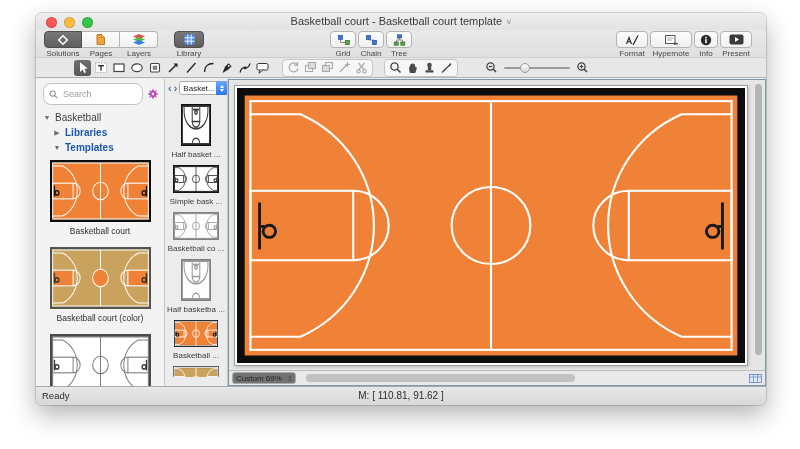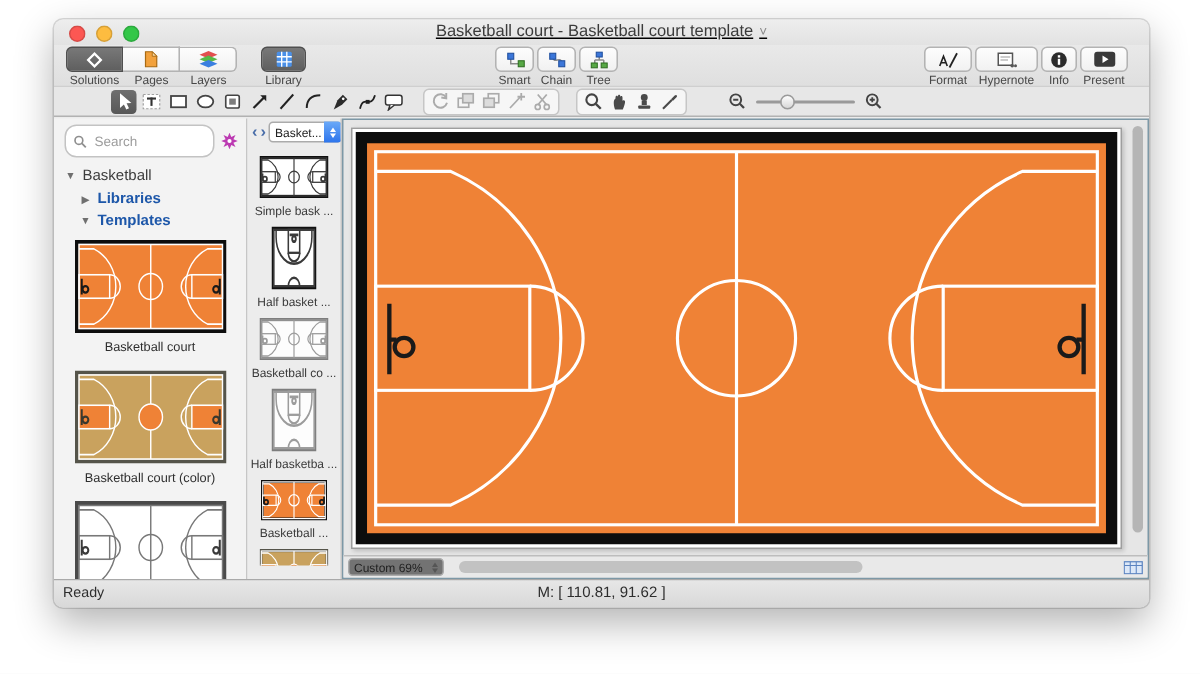--- a/index.html
+++ b/index.html
@@ -2,21 +2,21 @@
 <html><head>
 <meta charset="utf-8">
 <style>
   html,body{margin:0;padding:0;background:#fff;}
   *{box-sizing:border-box;}
   .stage{position:relative;width:800px;height:449px;overflow:hidden;background:#fff;
          font-family:"Liberation Sans","DejaVu Sans",sans-serif;-webkit-font-smoothing:antialiased;}
   .window{position:absolute;left:36px;top:13px;width:730px;height:392px;border-radius:6px;
           background:#ececec;box-shadow:0 10px 26px rgba(0,0,0,.30),0 0 0 1px rgba(0,0,0,.14);}
   
-  .titlebar{position:relative;height:17px;border-radius:6px 6px 0 0;background:linear-gradient(#eeeeee,#e2e2e2);text-decoration:underline;}
+  .titlebar{position:relative;height:17px;border-radius:6px 6px 0 0;background:linear-gradient(#eeeeee,#e2e2e2);}
   .lights{position:absolute;left:10px;top:4px;display:flex;gap:7px;}
   .light{width:11px;height:11px;border-radius:50%;border:0.5px solid rgba(0,0,0,.15);}
   .title{height:17px;line-height:17px;text-align:center;font-size:11px;color:#3b3b3b;}
   .tchev{font-size:9px;color:#8a8a8a;margin-left:4px;}
   
   .toolbar1{display:flex;align-items:flex-start;height:27px;padding:1px 10px 0 8px;background:linear-gradient(#e9e9e9,#dfdfdf);}
   .col{display:flex;flex-direction:column;align-items:center;}
   .tb-btn{height:17px;min-width:24px;padding:0 6px;display:flex;align-items:center;justify-content:center;
           border:1px solid #b3b3b3;border-radius:4px;background:linear-gradient(#fdfdfd,#f1f1f1);}
   .tb-btn.sel{background:linear-gradient(#787878,#5f5f5f);border-color:#4f4f4f;}
@@ -165,21 +165,21 @@
       <div class="col">
         <div class="tb-btn" style="width:26px">
           <span>
                 <svg width="13" height="12" viewBox="0 0 13 12">
                   <path d="M3.5 4 V8.5 H9" stroke="#8a8a8a" stroke-width="1" fill="none"></path>
                   <rect x="1.5" y="1.5" width="4" height="4" fill="#3B76D9" stroke="#1F4F9E" stroke-width="0.7"></rect>
                   <rect x="8.5" y="6.5" width="4" height="4" fill="#57A845" stroke="#2F6E22" stroke-width="0.7"></rect>
                 </svg>
               </span>
         </div>
-        <div class="tb-label">Smart</div>
+        <div class="tb-label">Grid</div>
       </div>
       <div class="col">
         <div class="tb-btn" style="width:26px">
           <span>
                 <svg width="13" height="12" viewBox="0 0 13 12">
                   <path d="M3.5 4 C3.5 9 9.5 3 9.5 8" stroke="#8a8a8a" stroke-width="1" fill="none"></path>
                   <rect x="1.5" y="1.5" width="4" height="4" fill="#3B76D9" stroke="#1F4F9E" stroke-width="0.7"></rect>
                   <rect x="7.5" y="6.5" width="4" height="4" fill="#3B76D9" stroke="#1F4F9E" stroke-width="0.7"></rect>
                 </svg>
               </span>
@@ -561,20 +561,40 @@
         <div class="lp-select">
           <span>Basket...</span>
           <span class="lp-step">
                 <span class="tri-u"></span>
                 <span class="tri-d"></span>
               </span>
         </div>
       </div>
       <div class="lp-items">
         <div class="lp-item">
+          <div class="lp-half">
+                <svg viewBox="0 0 293 273" width="100%" height="100%" preserveAspectRatio="none">
+  <rect x="9" y="9" width="275" height="255" fill="#ffffff" stroke="#101010" stroke-width="18"></rect>
+  <g fill="none" stroke="#3a3a3a" stroke-width="10">
+    <rect x="14" y="14" width="265" height="245"></rect>
+    <rect x="109.5" y="14" width="74" height="100"></rect>
+    <path d="M109.5 114 A37 37 0 0 0 183.5 114"></path>
+    <path d="M30 14 V45 A116.5 116.5 0 0 0 263 45 V14"></path>
+    <path d="M109.5 259 A37 37 0 0 1 183.5 259"></path>
+  </g>
+  <g fill="none" stroke="#3a3a3a" stroke-width="12">
+    <line x1="118" y1="36" x2="175" y2="36"></line>
+                    <line x1="146.5" y1="36" x2="146.5" y2="42"></line>
+                    <circle cx="146.5" cy="54" r="12"></circle>
+  </g>
+                </svg>
+              </div>
+          <div class="lp-label">Half basket ...</div>
+        </div>
+        <div class="lp-item">
           <div class="lp-full">
                 <svg viewBox="0 0 529 293" width="100%" height="100%" preserveAspectRatio="none">
   <rect x="11" y="11" width="507" height="271" fill="#ffffff" stroke="#101010" stroke-width="22"></rect>
   <g fill="none" stroke="#3a3a3a" stroke-width="9">
     <rect x="14" y="14" width="501" height="265"></rect>
     <line x1="264.5" y1="14" x2="264.5" y2="279"></line>
     <circle cx="264.5" cy="146.5" r="41"></circle>
     <rect x="14" y="109.5" width="107" height="74"></rect>
     <path d="M121 109.5 A37 37 0 0 1 121 183.5"></path>
     <path d="M14 28 H66 A130 130 0 0 1 66 265 H14"></path>
@@ -586,40 +606,20 @@
     <line x1="23.5" y1="122" x2="23.5" y2="172"></line>
                     <line x1="23.5" y1="147.5" x2="28.5" y2="147.5"></line>
                     <circle cx="41.3" cy="160.3" r="16"></circle>
     <line x1="505.5" y1="122" x2="505.5" y2="172"></line>
                     <line x1="505.5" y1="147.5" x2="500.5" y2="147.5"></line>
                     <circle cx="487.7" cy="160.3" r="16"></circle>
   </g>
                 </svg>
               </div>
           <div class="lp-label">Simple bask ...</div>
-        </div>
-        <div class="lp-item">
-          <div class="lp-half">
-                <svg viewBox="0 0 293 273" width="100%" height="100%" preserveAspectRatio="none">
-  <rect x="9" y="9" width="275" height="255" fill="#ffffff" stroke="#101010" stroke-width="18"></rect>
-  <g fill="none" stroke="#3a3a3a" stroke-width="10">
-    <rect x="14" y="14" width="265" height="245"></rect>
-    <rect x="109.5" y="14" width="74" height="100"></rect>
-    <path d="M109.5 114 A37 37 0 0 0 183.5 114"></path>
-    <path d="M30 14 V45 A116.5 116.5 0 0 0 263 45 V14"></path>
-    <path d="M109.5 259 A37 37 0 0 1 183.5 259"></path>
-  </g>
-  <g fill="none" stroke="#3a3a3a" stroke-width="12">
-    <line x1="118" y1="36" x2="175" y2="36"></line>
-                    <line x1="146.5" y1="36" x2="146.5" y2="42"></line>
-                    <circle cx="146.5" cy="54" r="12"></circle>
-  </g>
-                </svg>
-              </div>
-          <div class="lp-label">Half basket ...</div>
         </div>
         <div class="lp-item">
           <div class="lp-full">
                 <svg viewBox="0 0 529 293" width="100%" height="100%" preserveAspectRatio="none">
   <rect x="11" y="11" width="507" height="271" fill="#fdfdfd" stroke="#7d7d7d" stroke-width="22"></rect>
   <g fill="none" stroke="#9c9c9c" stroke-width="9">
     <rect x="14" y="14" width="501" height="265"></rect>
     <line x1="264.5" y1="14" x2="264.5" y2="279"></line>
     <circle cx="264.5" cy="146.5" r="41"></circle>
     <rect x="14" y="109.5" width="107" height="74"></rect>

